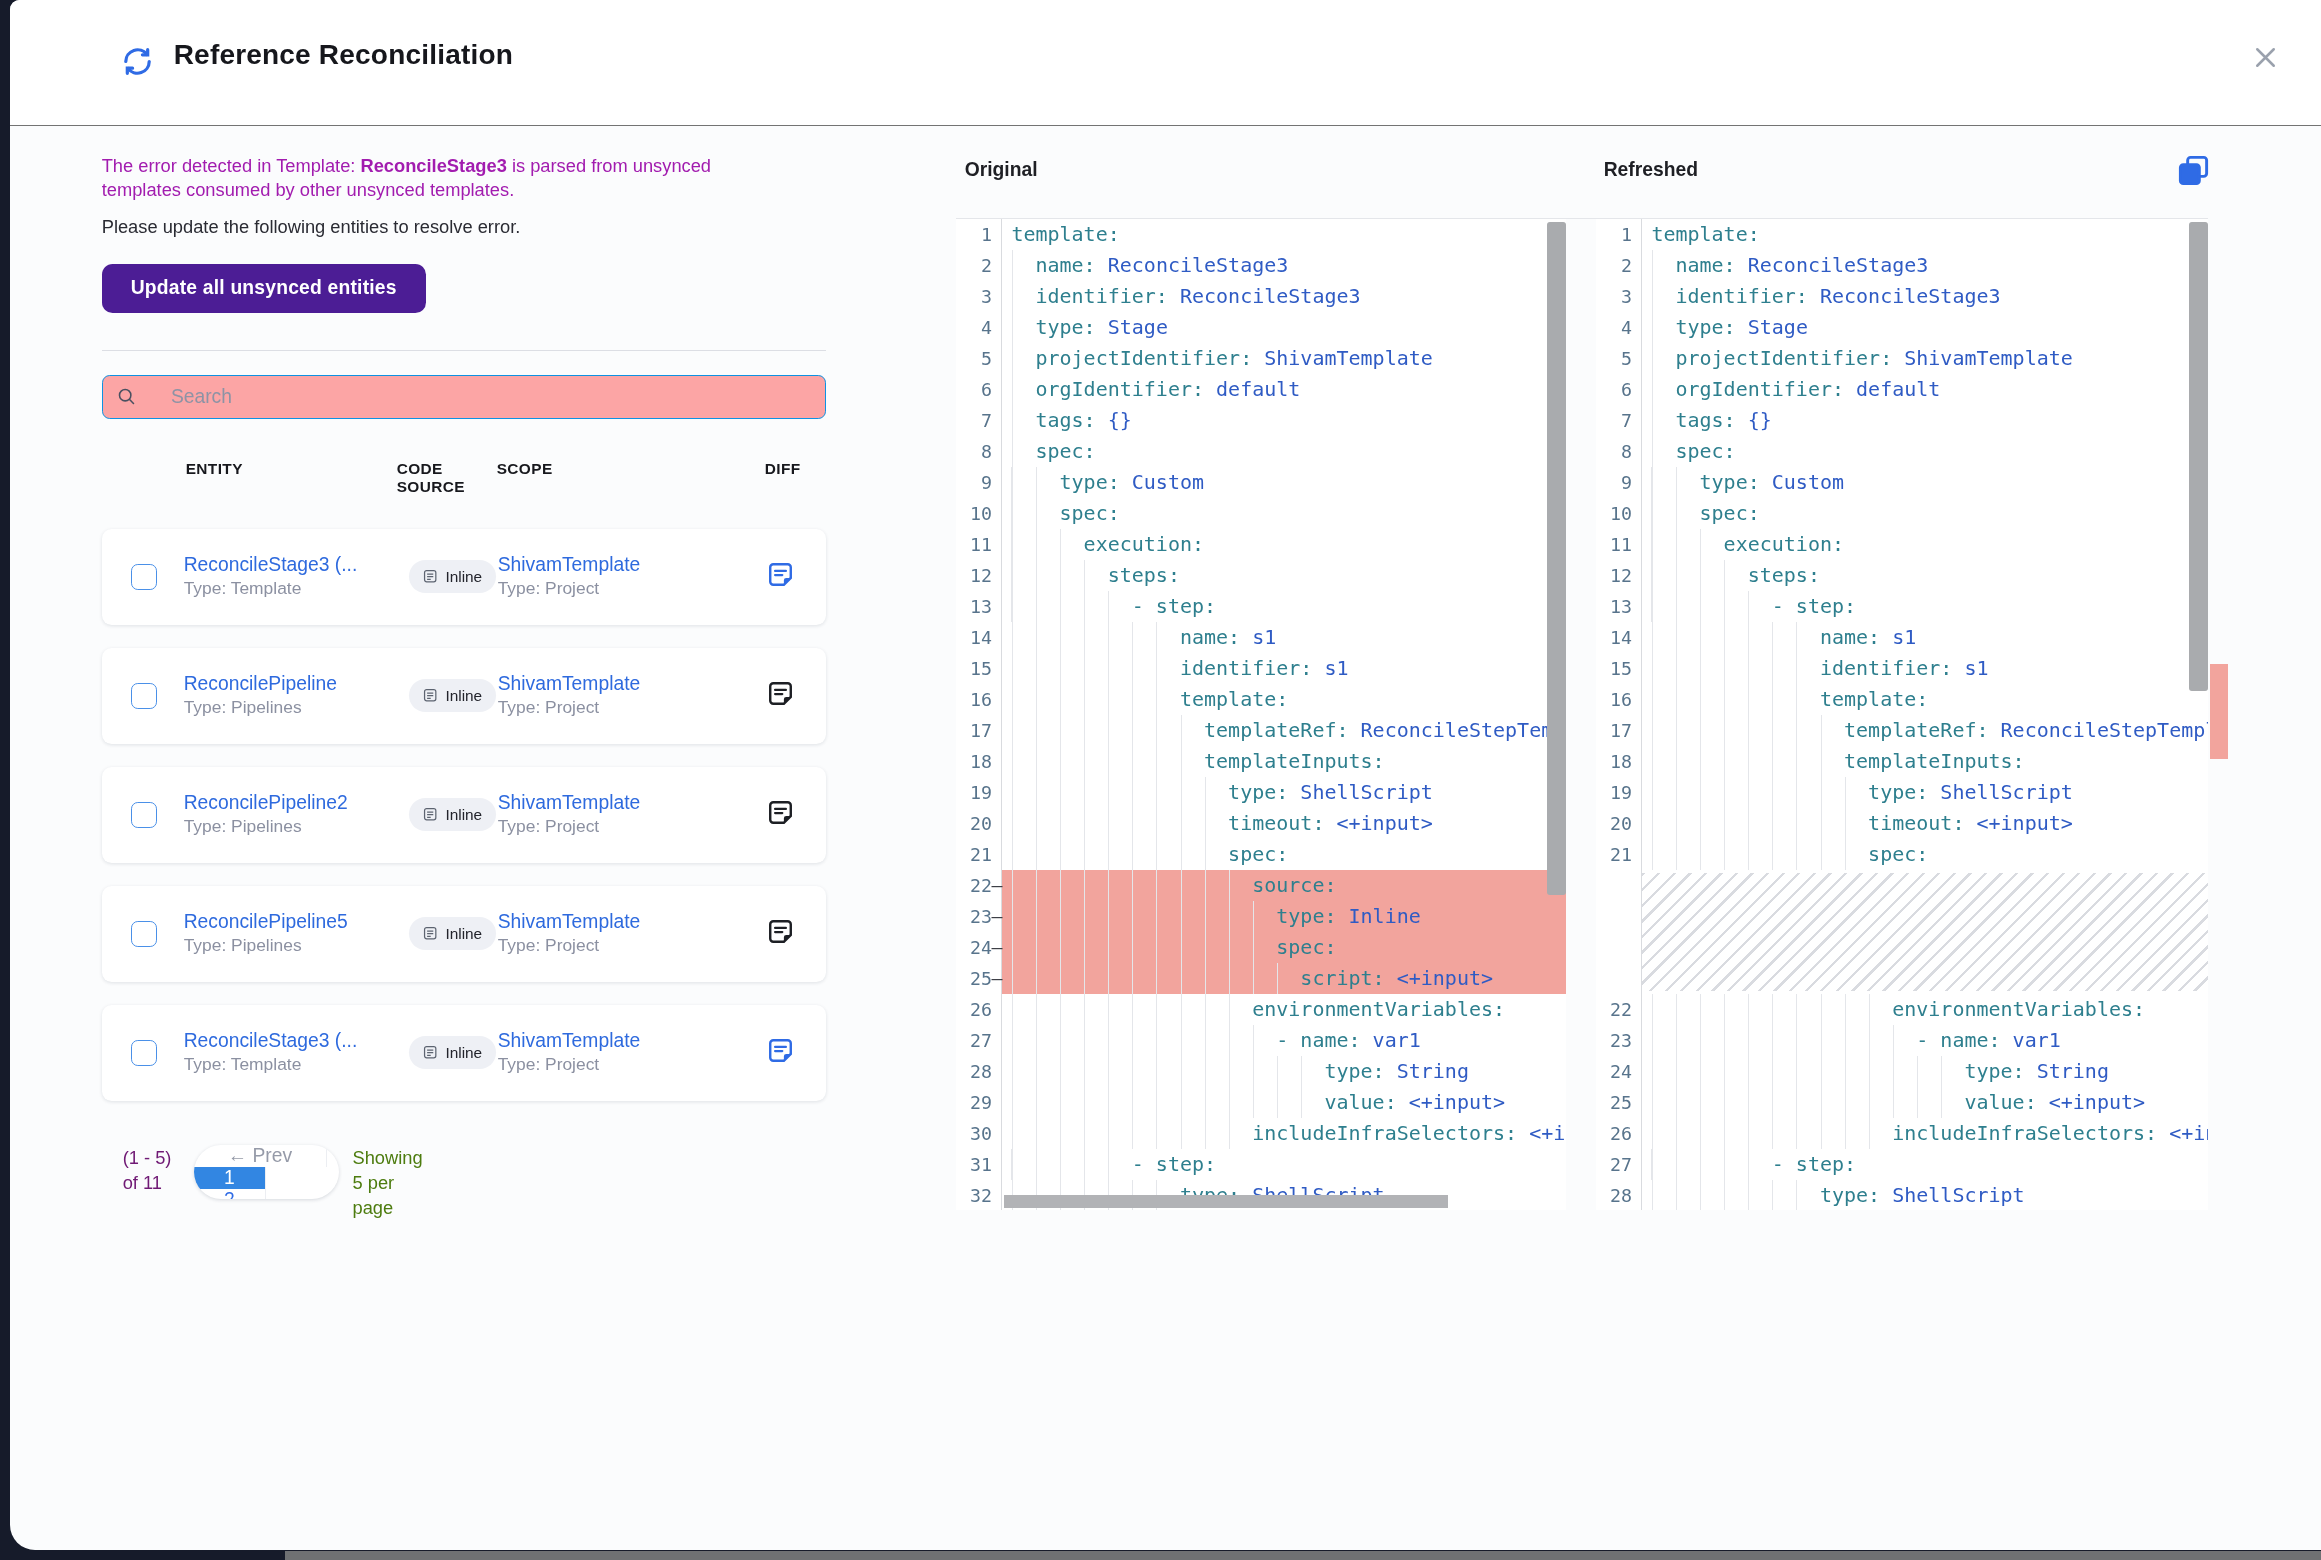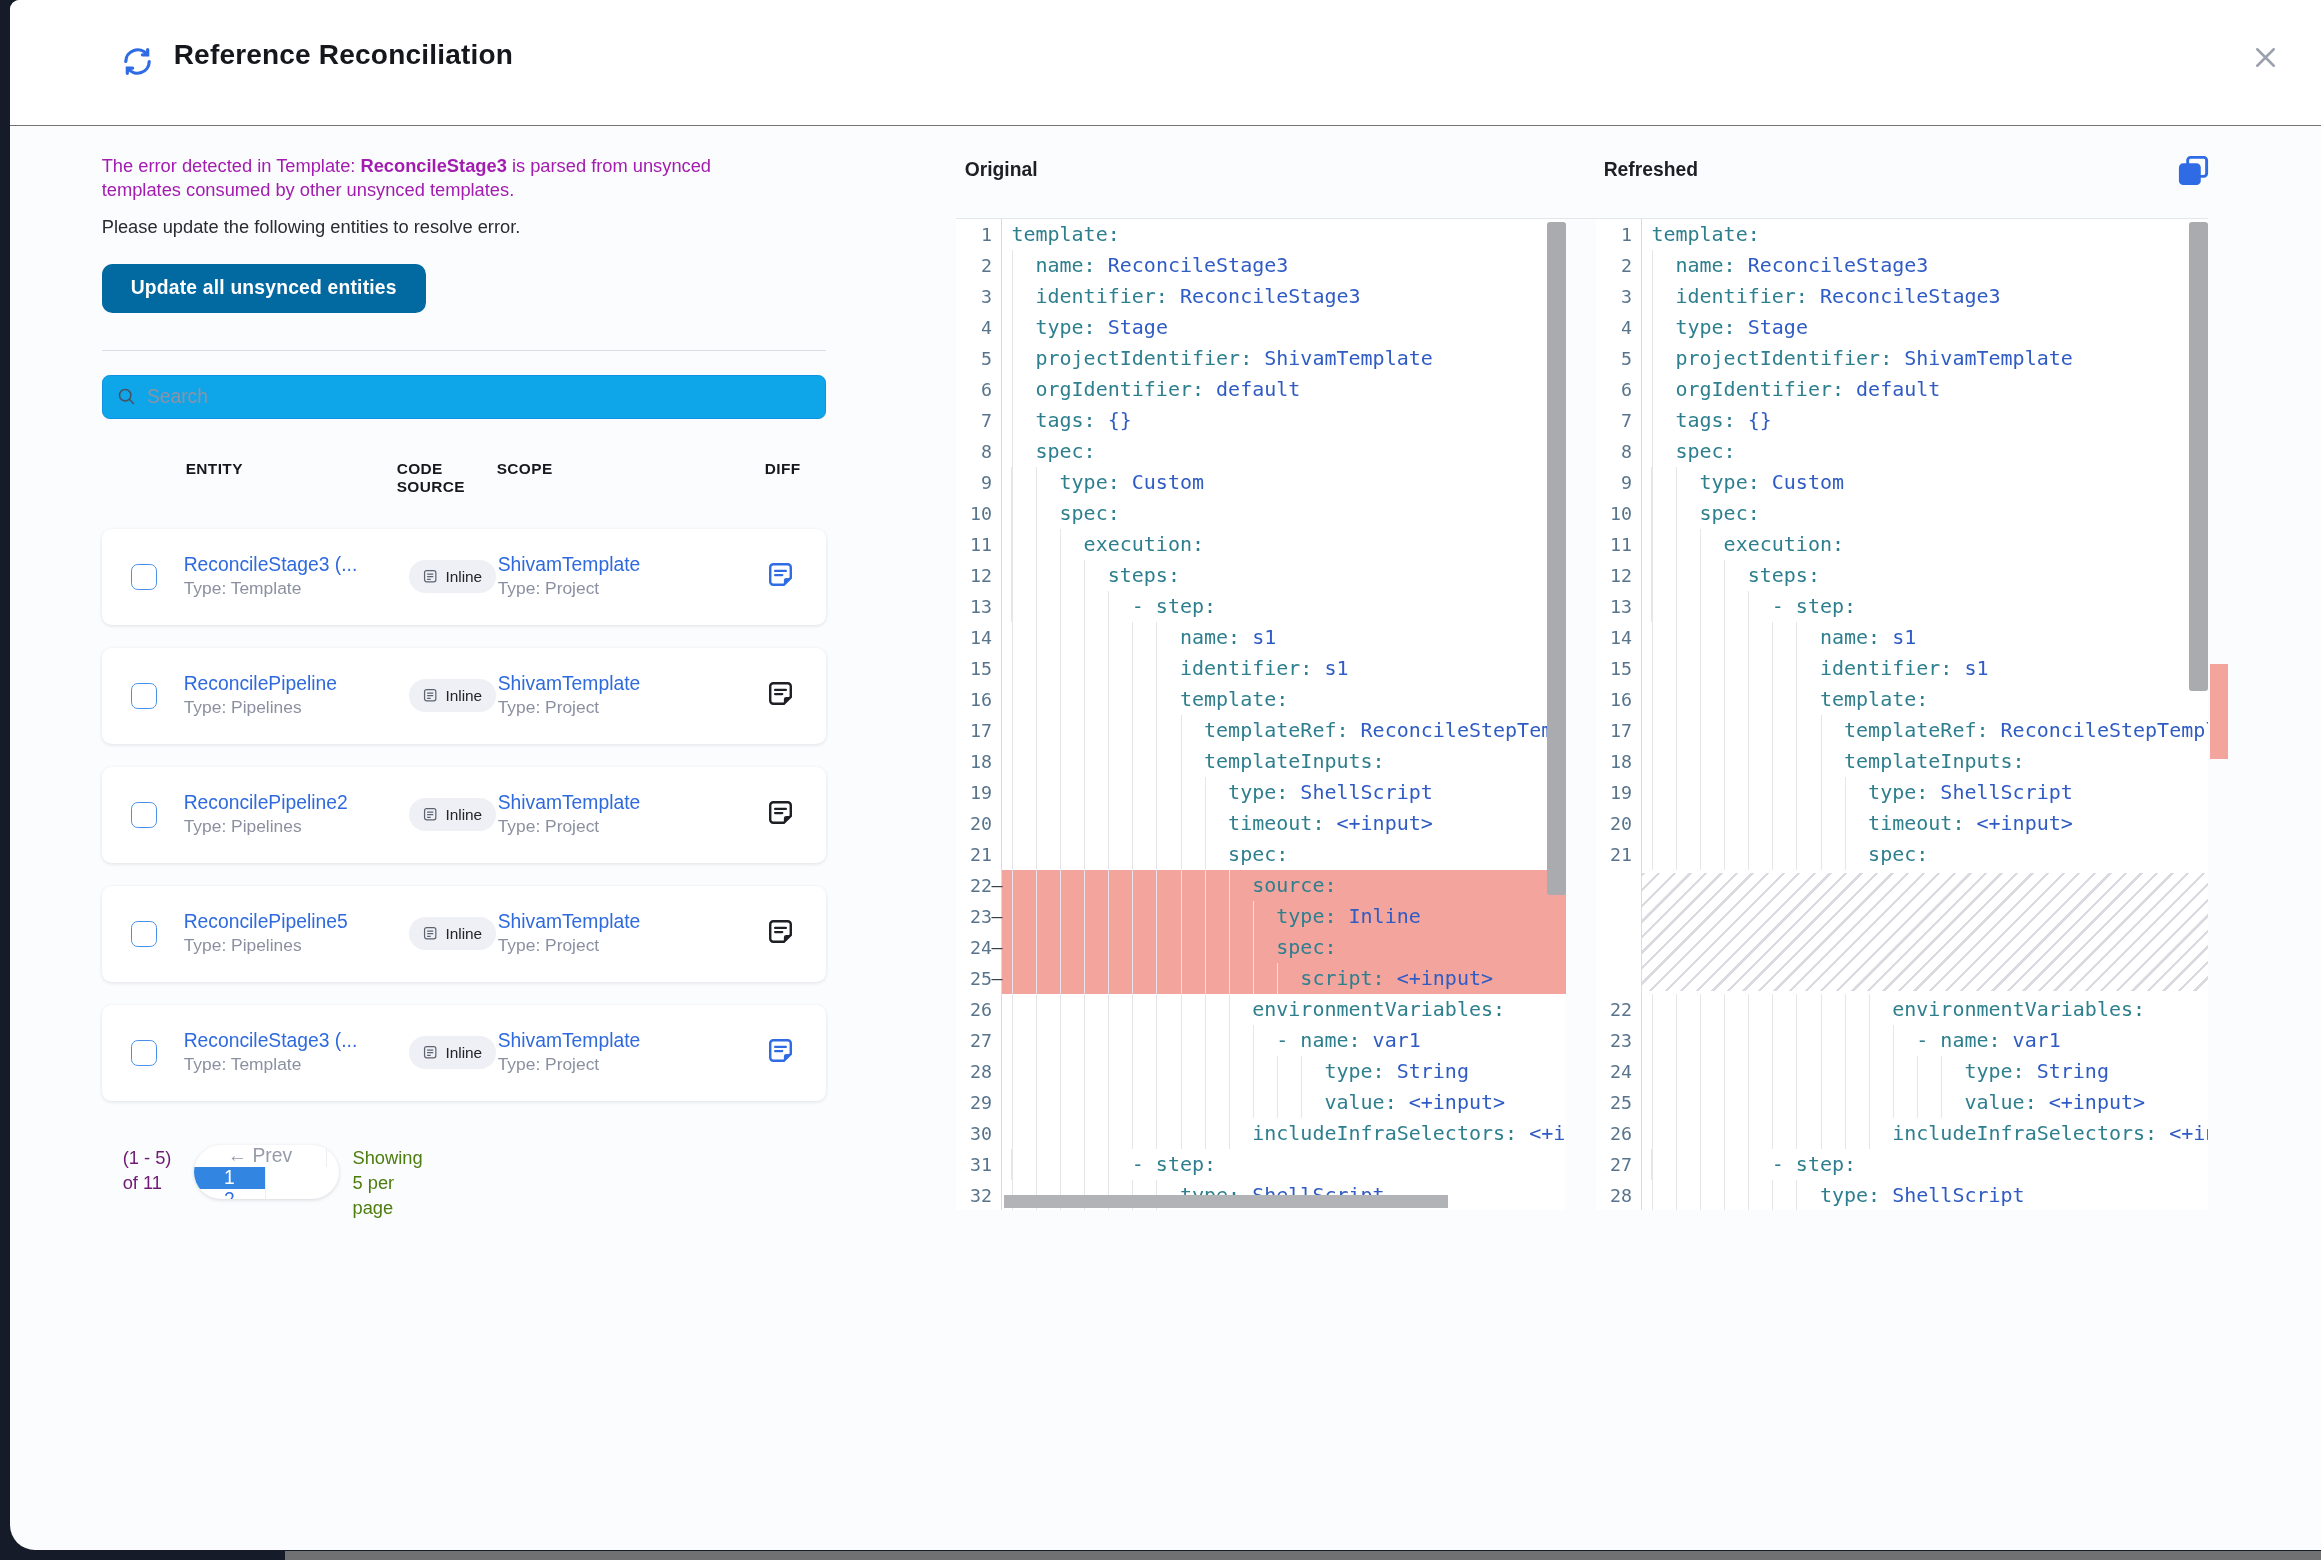--- a/index.html
+++ b/index.html
@@ -16,25 +16,25 @@
   .sync-icon { position:absolute; left:109px; top:43px; width:37px; height:37px; }
   .dlg-title { position:absolute; left:164px; top:39px; font-size:28px; font-weight:bold; color:#16171c; letter-spacing:0.2px; }
   .close-btn { position:absolute; right:39px; top:41px; width:33px; height:33px; cursor:pointer; background:none; border:none; }
 
   
   .left { position:absolute; left:92px; top:154px; width:734px; }
   .et-heading { font-size:25px; font-weight:bold; color:#17181d; }
   .et-desc { width:666px; font-size:18.3px; line-height:24px; color:#a21caf; }
   .et-desc b { font-weight:bold; }
   .et-desc2 { margin-top:13.5px; width:666px; font-size:18.3px; color:#2a2b33; }
-  .update-btn { margin-top:26px; height:49px; padding:0 29px; background:#0369a1; border:none; border-radius:10.6px;
+  .update-btn { margin-top:26px; height:49px; padding:0 29px; background:#4c1d95; border:none; border-radius:10.6px;
                 color:#fff; font-family:"Liberation Sans",sans-serif; font-size:19.3px; font-weight:bold; letter-spacing:0.2px; }
   .lp-divider { margin-top:37px; height:1px; background:#dcdee4; width:724px; }
   .search-box { margin-top:24px; width:724px; height:44px; border:1.4px solid #0e92e2; border-radius:7.7px;
-                background:#0ea5e9; display:flex; align-items:center; padding:0 13.5px; }
+                background:#fca5a5; display:flex; align-items:center; padding:0 13.5px;gap:24px; }
   .search-box svg { flex:none; }
   .search-box input { flex:1; margin-left:9.7px; border:none; outline:none; background:transparent;
                       font-family:"Liberation Sans",sans-serif; font-size:19.3px; color:#2a2b33; }
   .search-box input::placeholder { color:#8d93a5; }
 
   .tbl-head { margin-top:41px; margin-left:84px; display:flex; font-size:15.4px; font-weight:bold;
               color:#17181d; letter-spacing:0.4px; }
   .th-entity { width:211px; } .th-code { width:100px; } .th-scope { width:268px; } .th-diff { width:58px; }
 
   .rows { margin-top:33px; width:724px; }

